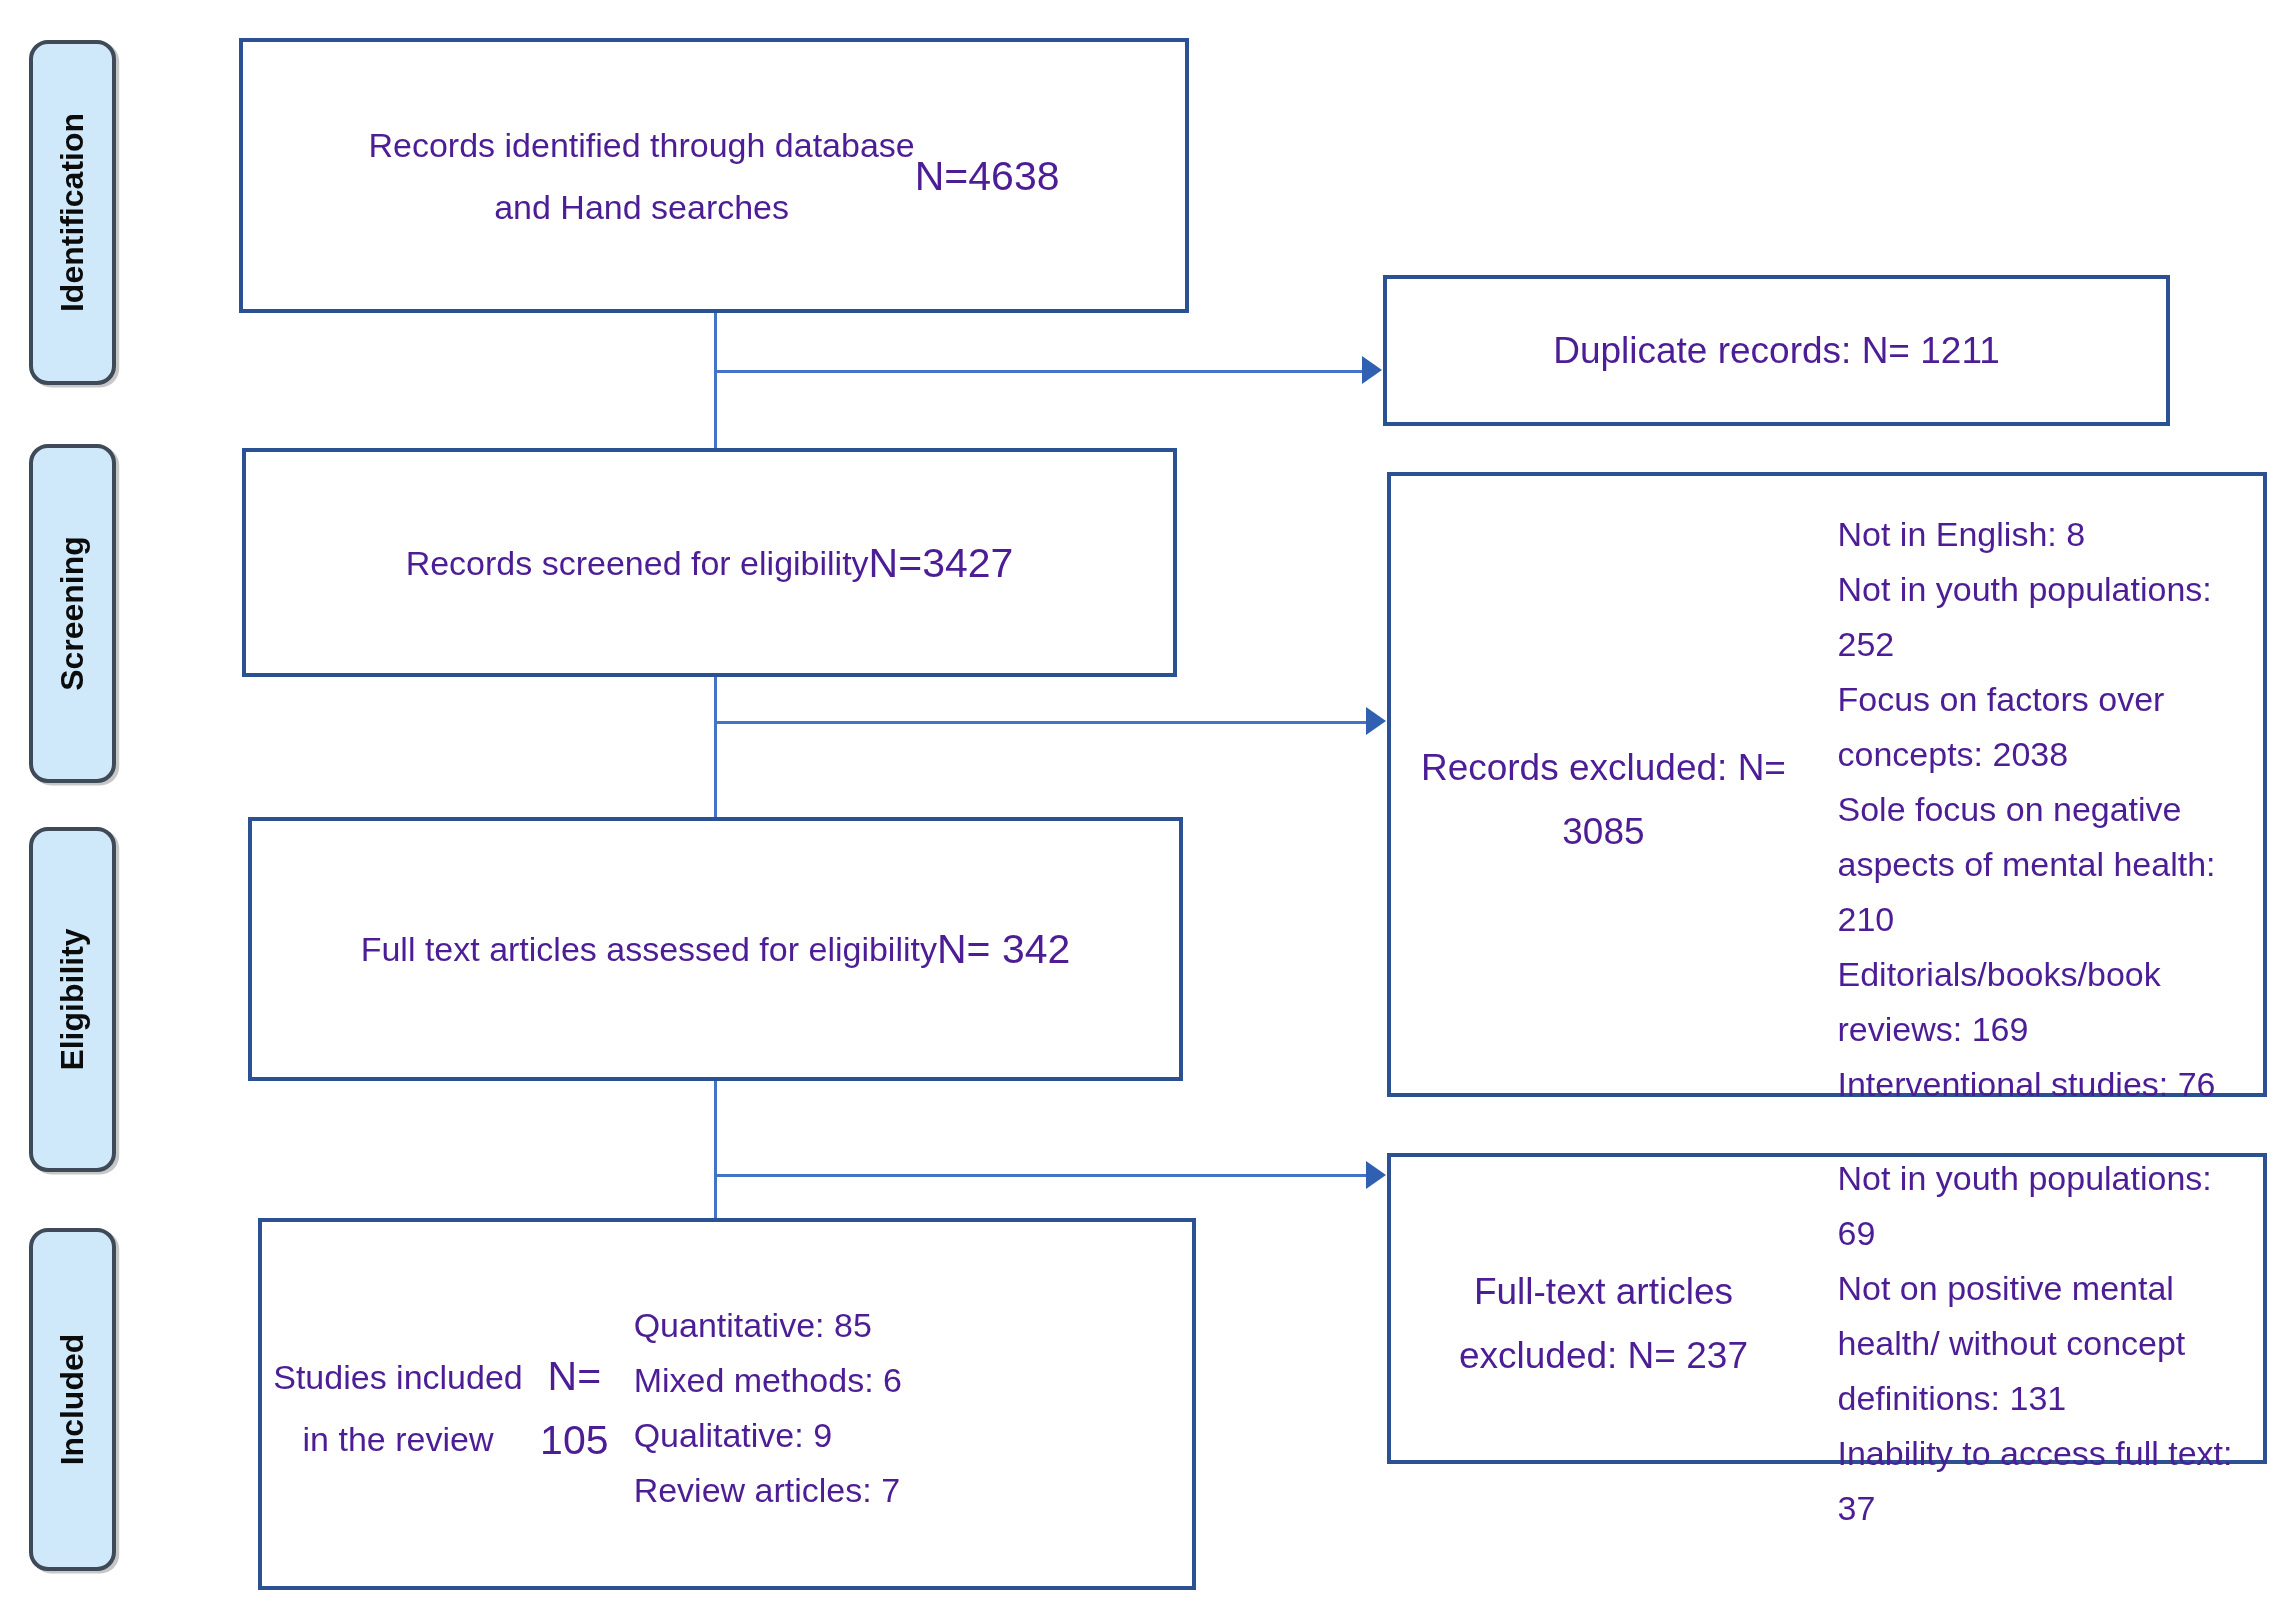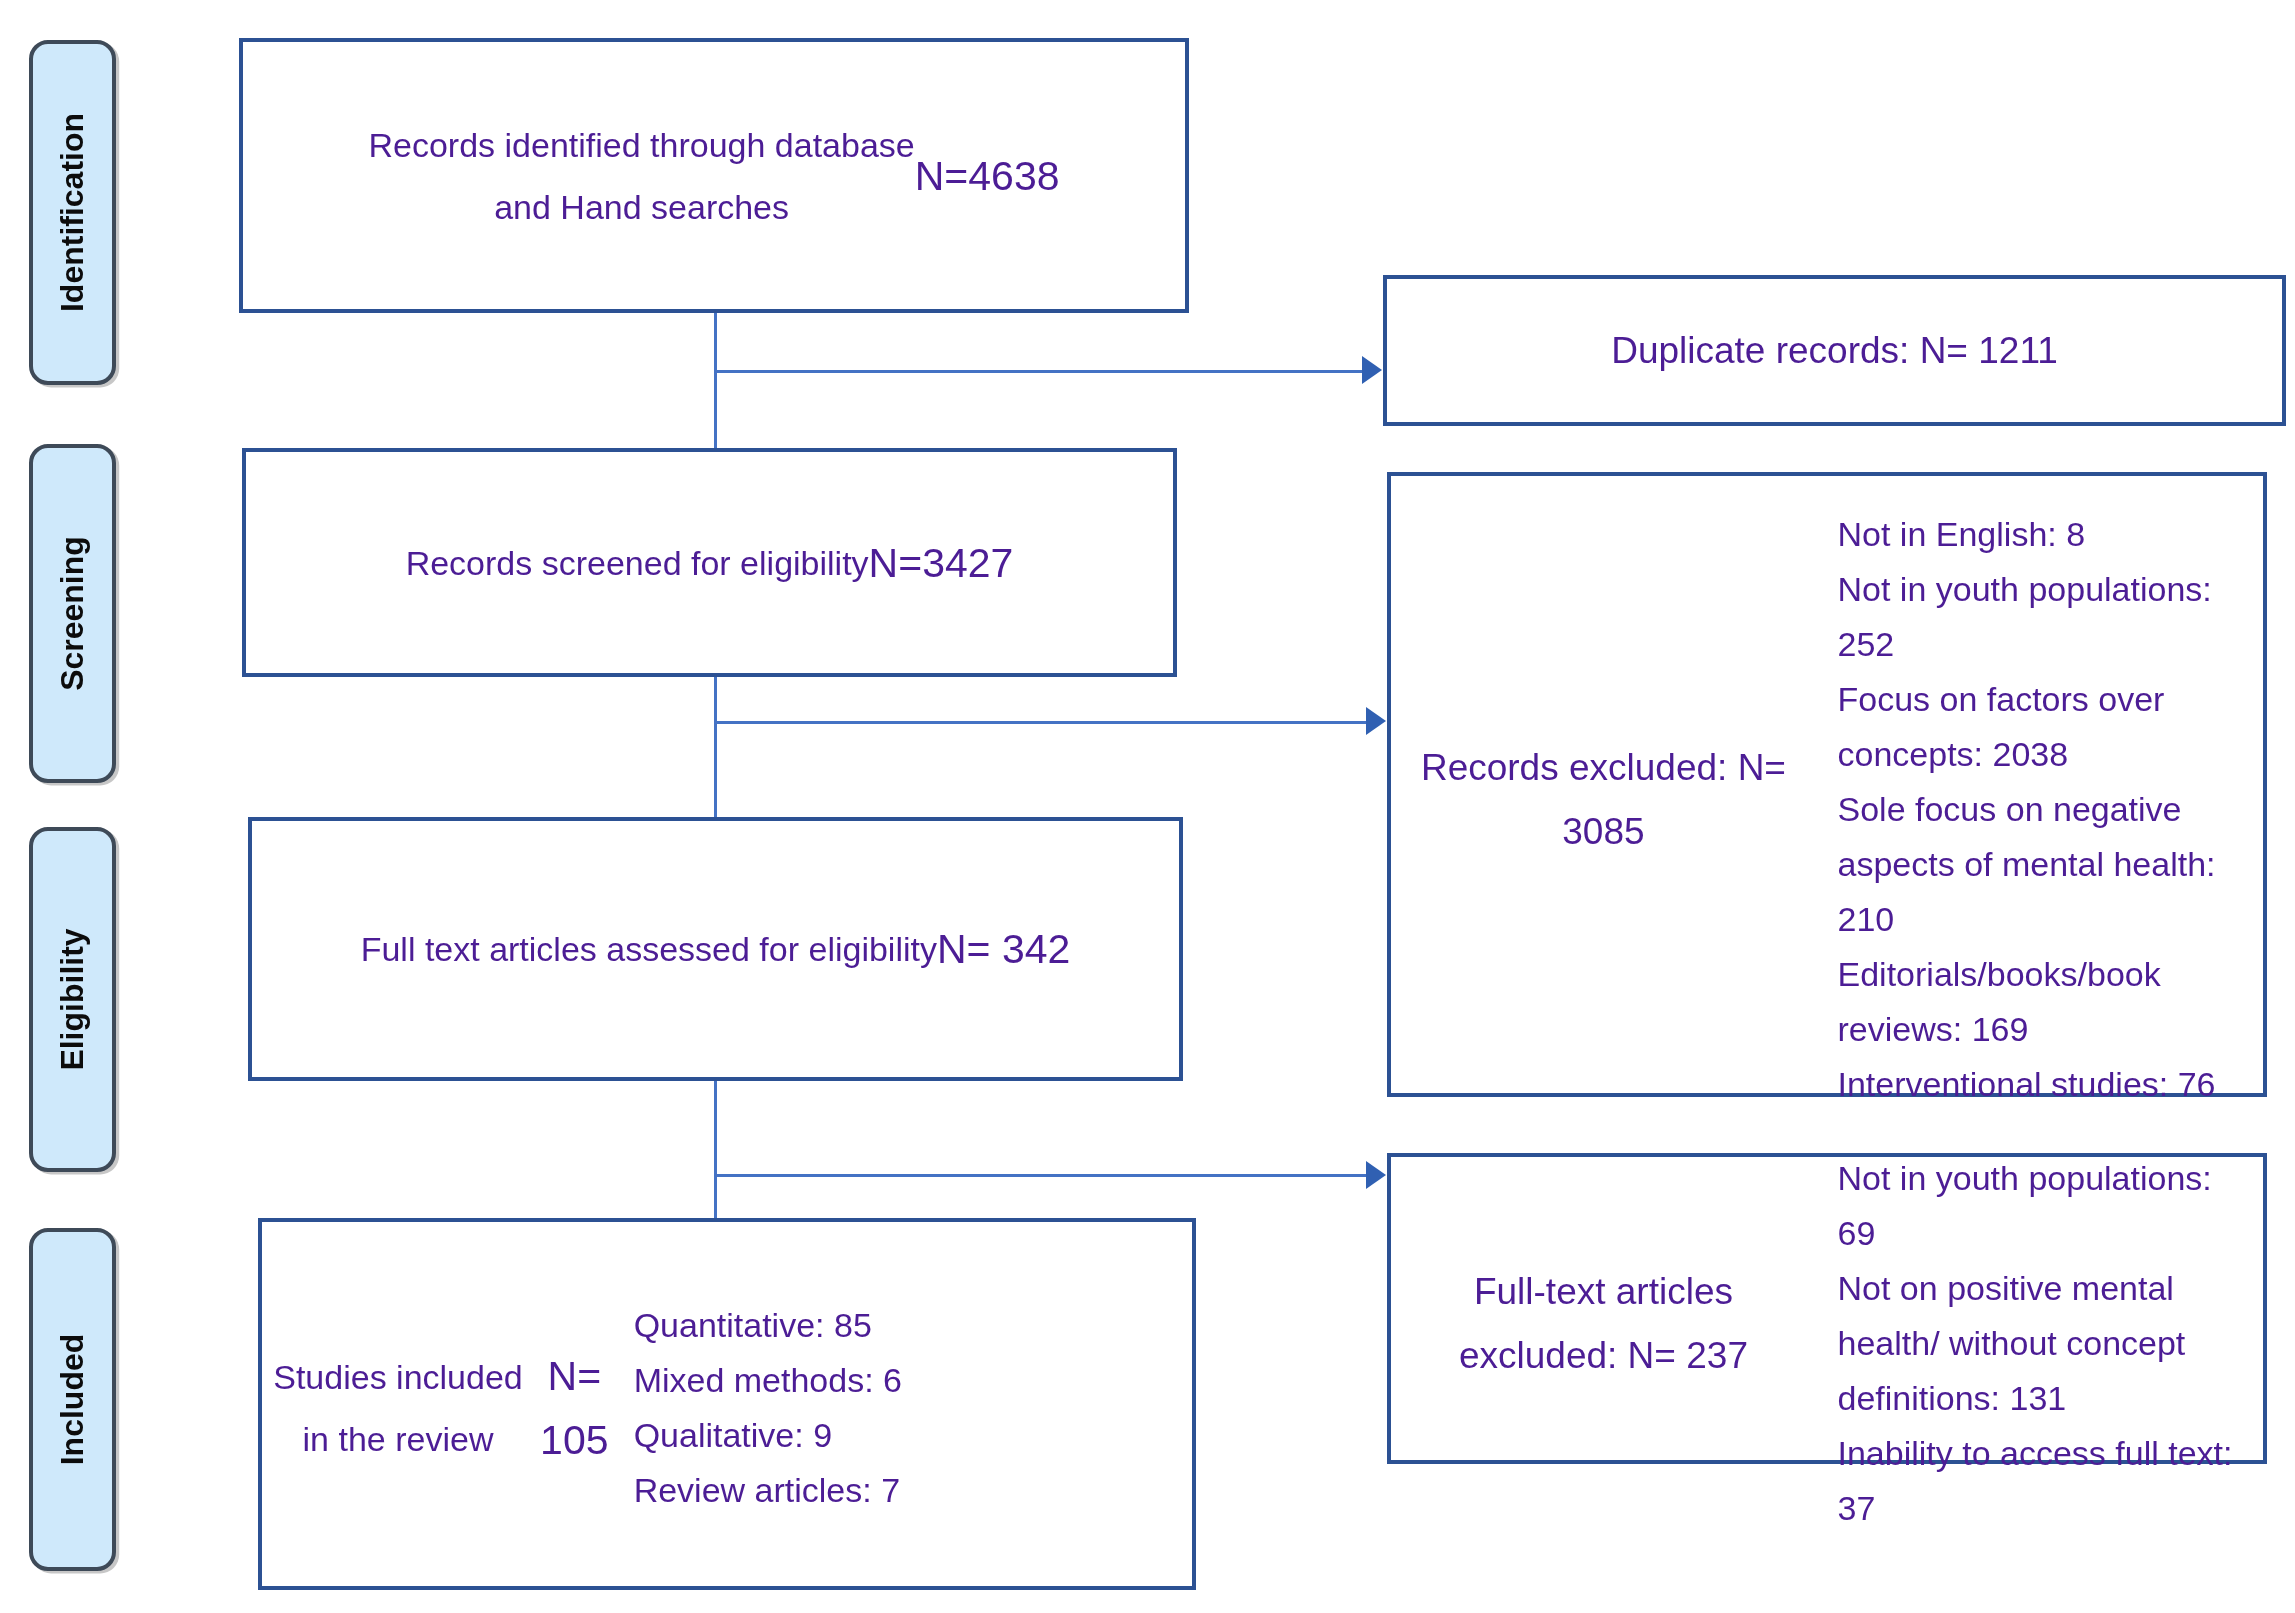--- a/index.html
+++ b/index.html
@@ -111,21 +111,21 @@
     <div>Studies included in the review</div>
     <div class="nline" style="line-height:64px;">N= 105</div>
     <div class="breakdown">
         <div class="reason">Quantitative: 85</div>
         <div class="reason">Mixed methods: 6</div>
         <div class="reason">Qualitative: 9</div>
         <div class="reason">Review articles: 7</div>
       </div>
   </div>
 
-  <div class="box" style="left:1383px;top:275px;width:903px;height:151px;">
+  <div class="box" style="left:1383px;top:275px;width:787px;height:151px;">
     <div class="heading">Duplicate records: N= 1211</div>
   </div>
 
   <div class="box topalign" style="left:1387px;top:472px;width:880px;height:625px;padding-top:30px;">
     <div class="heading">Records excluded: N= 3085</div>
     <div class="reasons">
         <div class="reason">Not in English: 8</div>
         <div class="reason">Not in youth populations: 252</div>
         <div class="reason">Focus on factors over concepts: 2038</div>
         <div class="reason">Sole focus on negative aspects of mental health: 210</div>

